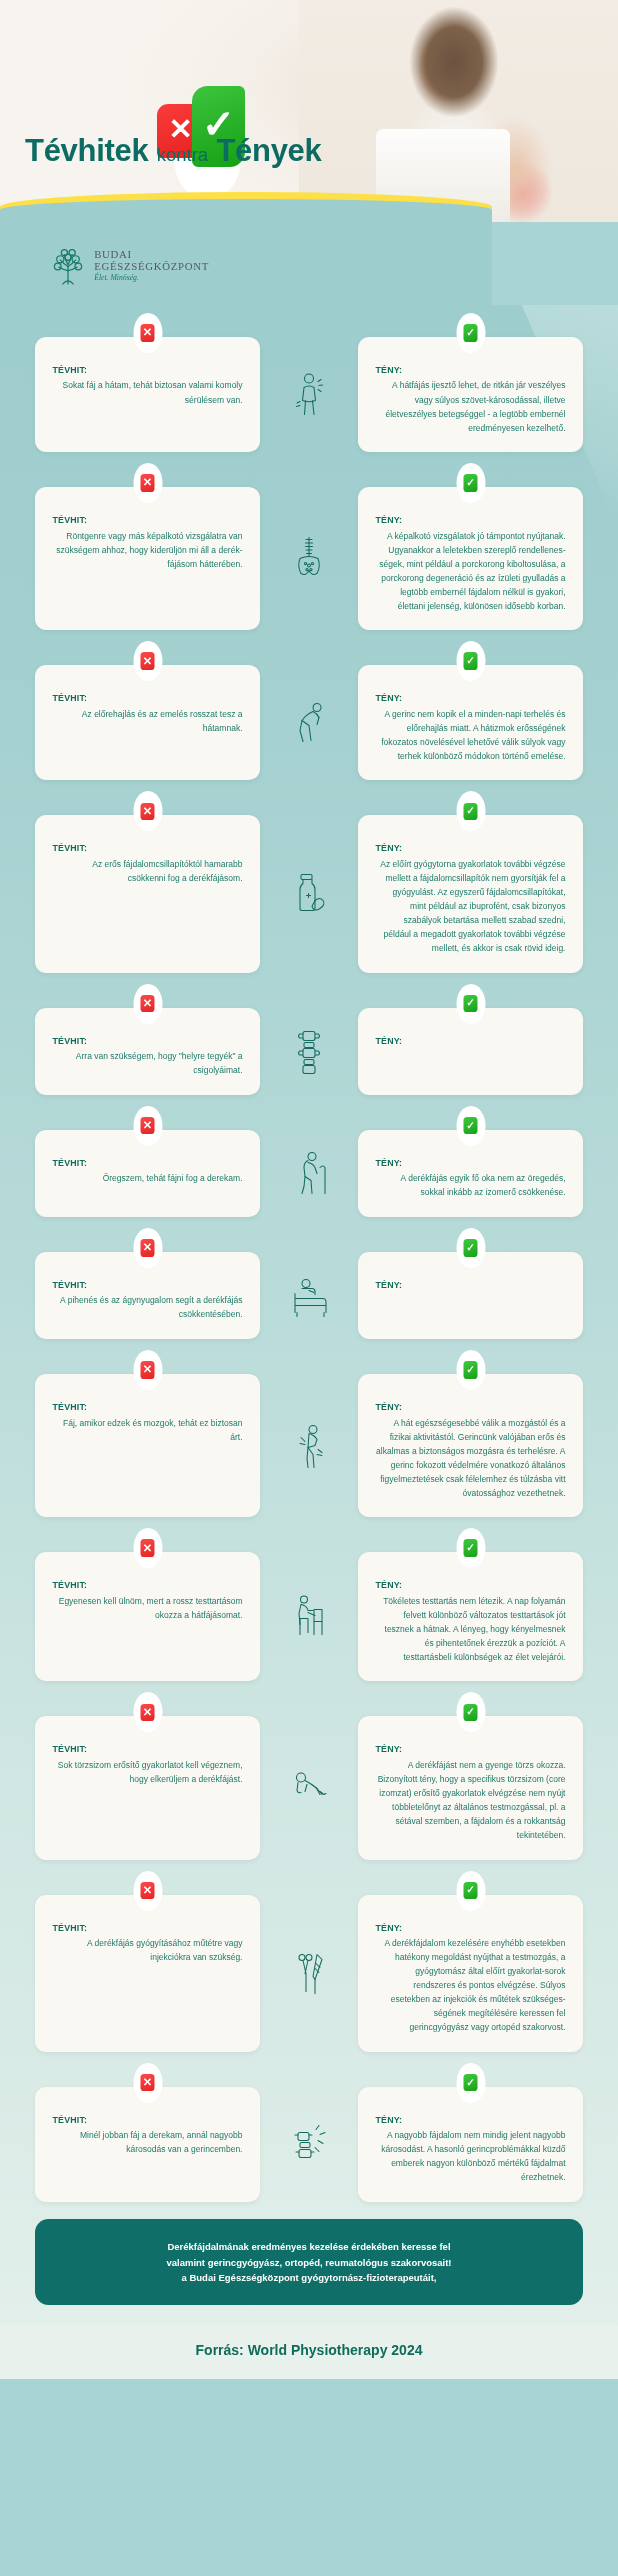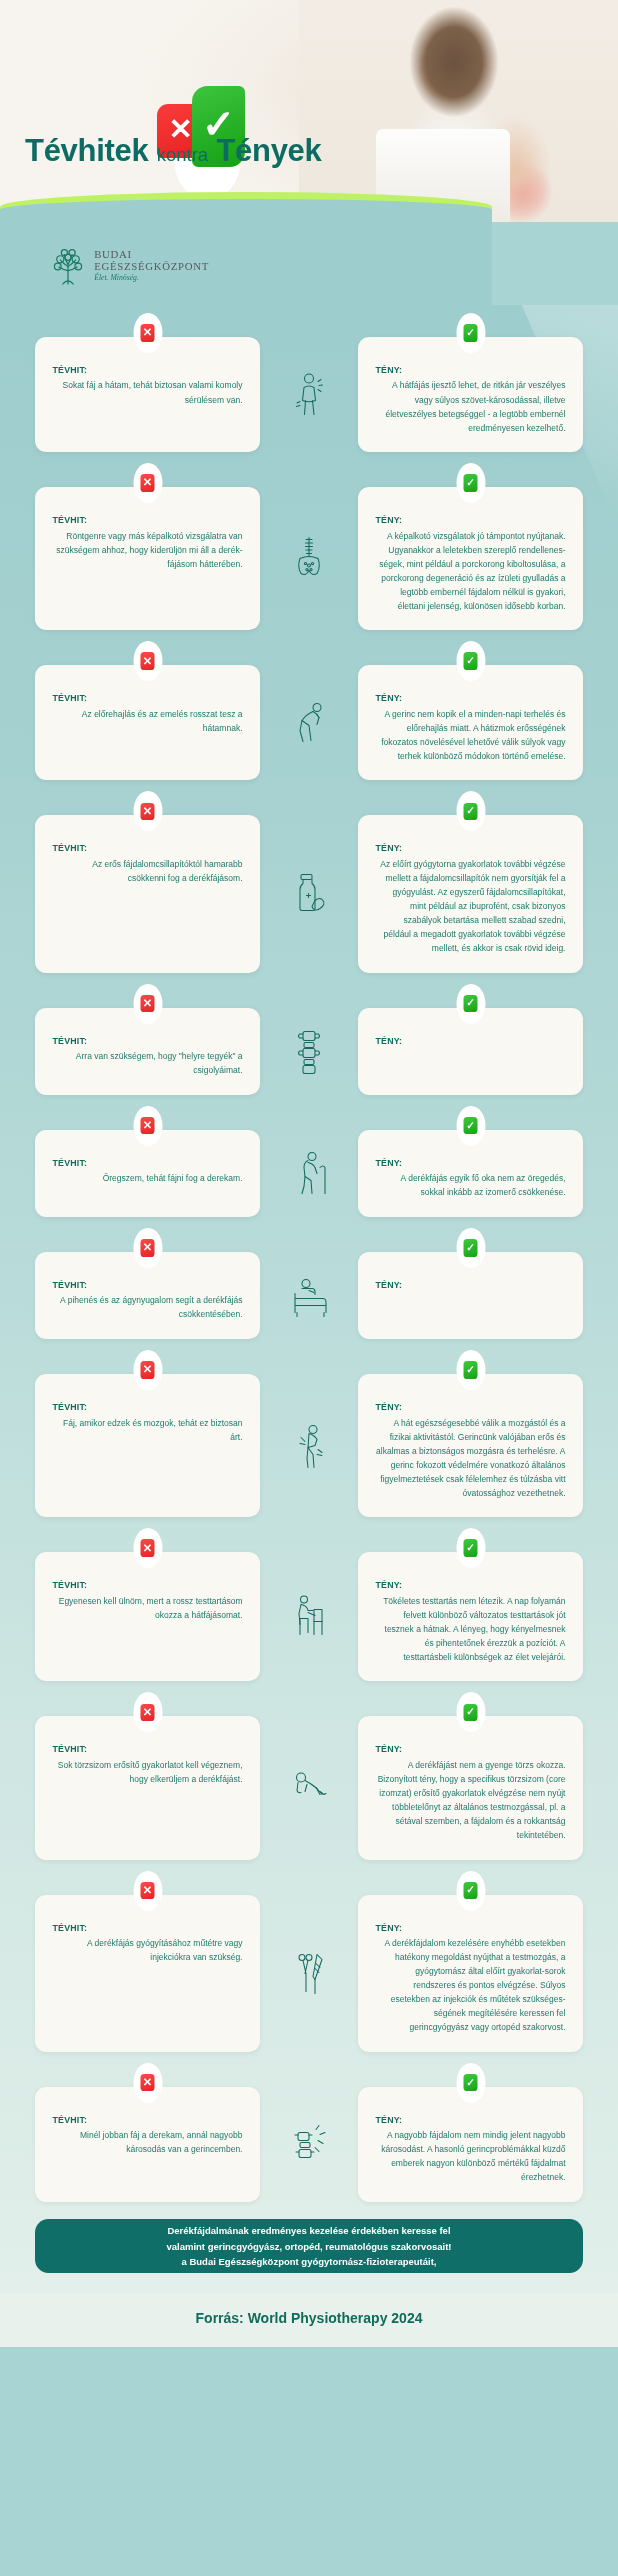--- a/index.html
+++ b/index.html
@@ -91,21 +91,21 @@
     font-size: 18.5px;
     font-weight: 400;
     letter-spacing: 0;
   }
 
   
   .teal-band {
     position: relative;
     width: 492px;
     height: 113px;
-    background: #bef264;
+    background: #fde047;
     margin-top: -30px;
     border-radius: 100% 100% 0 0 / 30px 30px 0 0;
     padding-left: 11px;
   }
   .teal-band-inner {
     position: absolute; left: 0; right: 0; top: 7.2px; bottom:0;
     background: #9ecdcd;
     border-radius: 100% 100% 0 0 / 21.6px 21.6px 0 0;
   }
   .brand {
@@ -201,21 +201,21 @@
     flex: 0 0 57px;
   }
   .mid-icon svg { width: 40px; height: 49px; }
 
   
   .cta {
     width: 548px;
     margin: 13.4px auto 0 auto;
     background: #0f6f68;
     border-radius: 13.4px;
-    padding: 4px 29px;
+    padding: 20px 29px;
     text-align: center;
     color: #ffffff;
     font-size: 9.5px;
     font-weight: 700;
     line-height: 1.6;
   }
 
   .source-bar {
     width: 618px;
     background: #e8f1ec;

